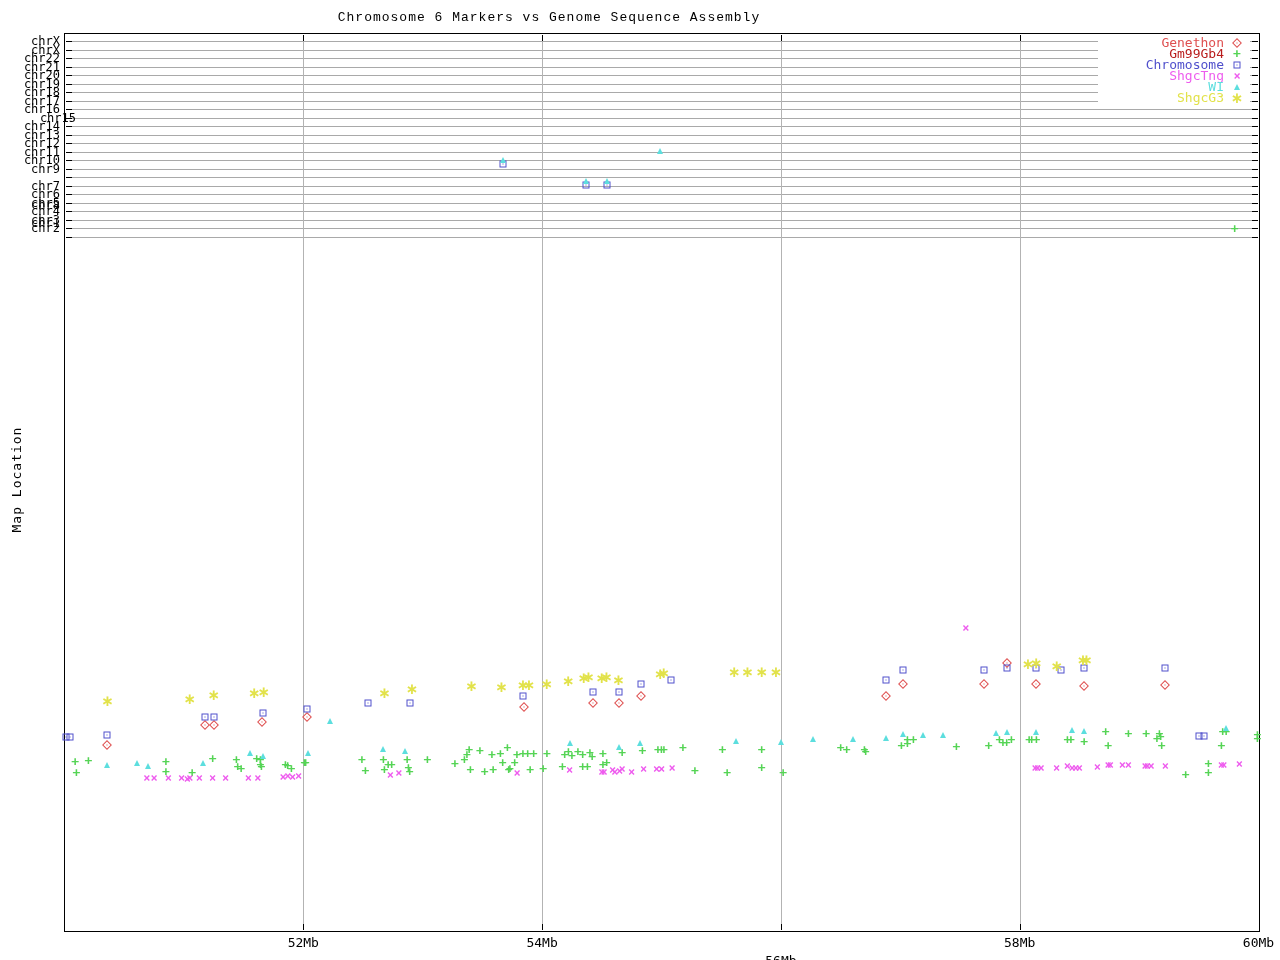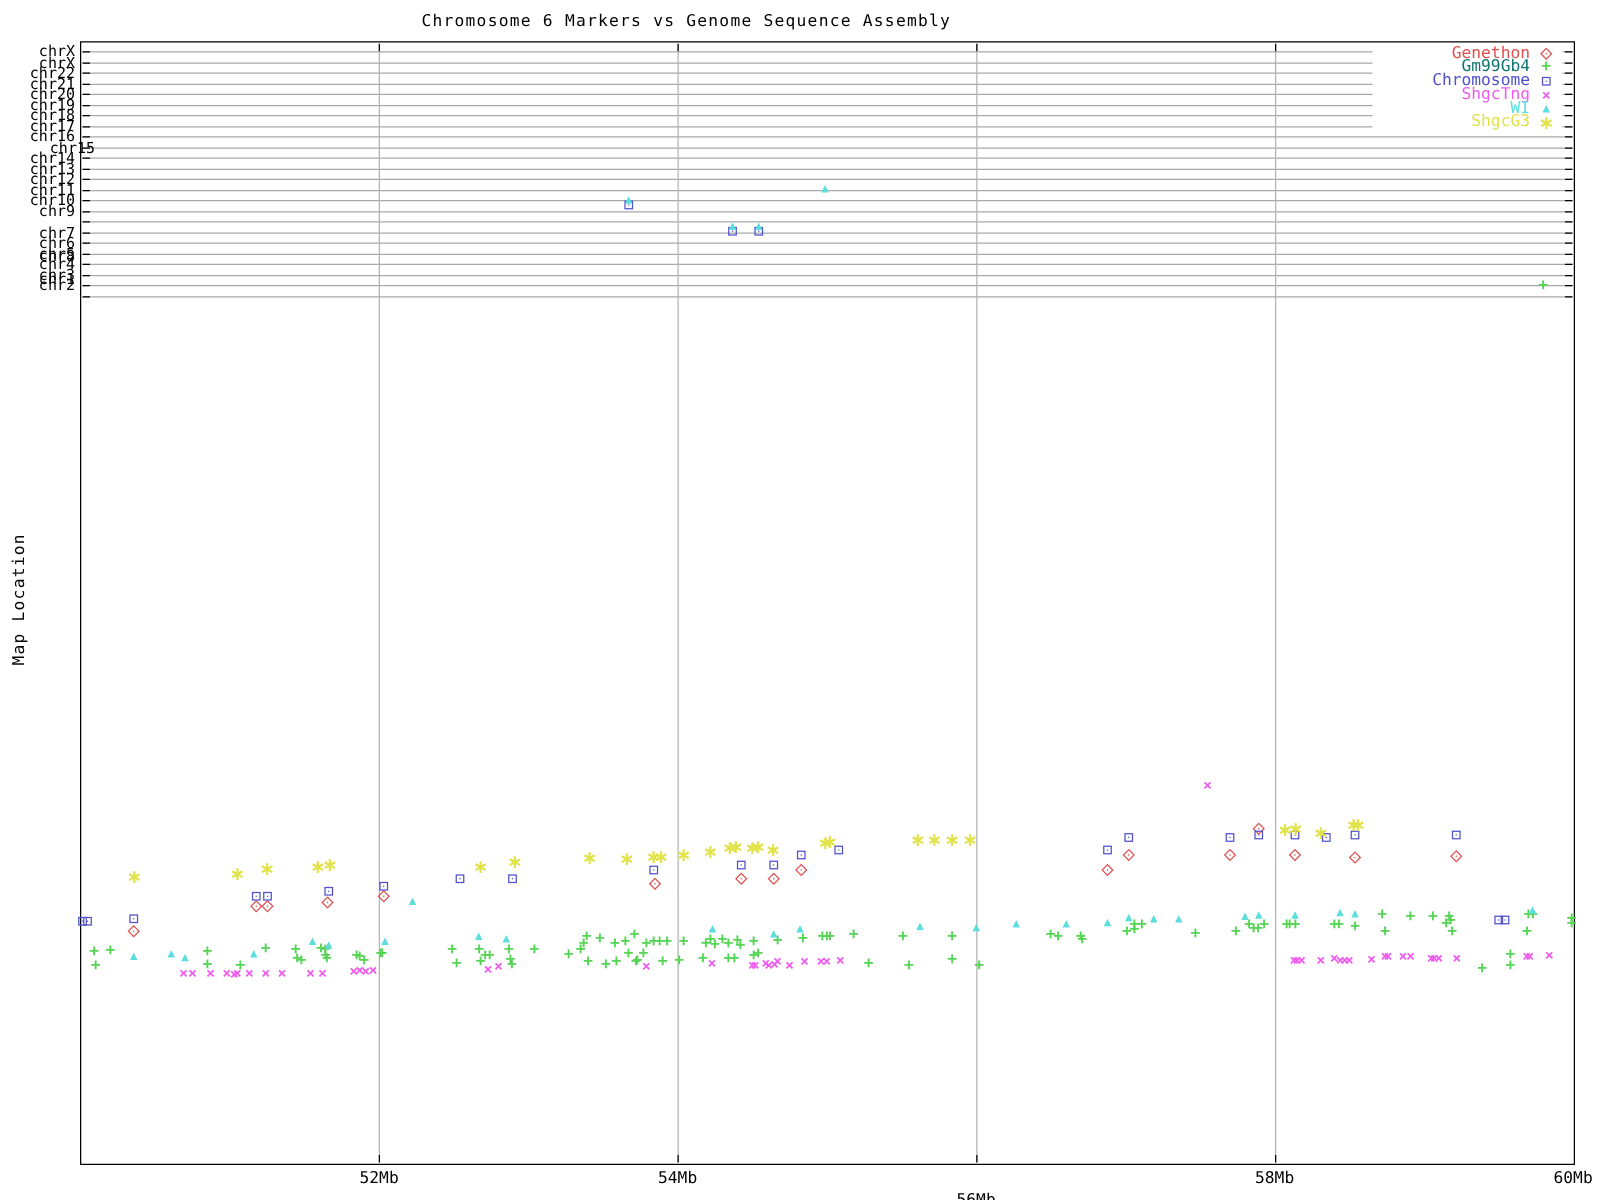--- a/index.html
+++ b/index.html
@@ -1,19 +1,19 @@
 <!DOCTYPE html>
 <html><head>
 <meta charset="utf-8">
 <style>
   html,body{margin:0;padding:0;background:#fff;}
   #canvas{position:relative;width:1280px;height:960px;background:#fff;overflow:hidden;
           font-family:"DejaVu Sans Mono",monospace;color:#000;}
   .title{position:absolute;left:0;top:10px;width:1098px;text-align:center;
-         font-size:13px;letter-spacing:1px;}
+         font-size:13px;letter-spacing:1px;font-family:Liberation Mono, monospace;}
   .xlabel{position:absolute;left:0;top:946px;width:1280px;text-align:center;font-size:13px;letter-spacing:1px;}
   .ylabel{position:absolute;left:-44px;top:472px;width:120px;text-align:center;font-size:13px;letter-spacing:1px;
           transform:rotate(-90deg);transform-origin:center;}
   .plotborder{position:absolute;left:64px;top:33px;width:1194px;height:897px;border:1px solid #000;}
   .hgrid{position:absolute;height:1px;background:#a9a9a9;}
   .vgrid{position:absolute;width:1px;background:#b3b3b3;}
   .tickh{position:absolute;height:1px;width:6px;background:#000;}
   .tickv{position:absolute;width:1px;height:6px;background:#000;}
   .chrlab{position:absolute;width:60px;text-align:right;font-size:12px;line-height:9px;}
   .xticklab{position:absolute;width:60px;text-align:center;font-size:13px;}
@@ -426,21 +426,21 @@
       <div class="mk star" style="left: 1086.56px; top: 660px; color: rgb(226, 226, 74);">∗</div>
     </div>
   <div id="legend">
       <div class="legrow">
         <div class="leglab" style="color: rgb(223, 80, 80);">Genethon</div>
         <div class="legmk" style="color: rgb(223, 80, 80);">
           <div class="mk diamond" style="left: 50%; top: 50%;"></div>
         </div>
       </div>
       <div class="legrow">
-        <div class="leglab" style="color: #0f766e;">Gm99Gb4</div>
+        <div class="leglab" style="color: #b91c1c;">Gm99Gb4</div>
         <div class="legmk" style="color: rgb(85, 212, 85);">
           <div class="mk plus" style="left: 50%; top: 50%;">+</div>
         </div>
       </div>
       <div class="legrow">
         <div class="leglab" style="color: rgb(80, 80, 204);">Chromosome</div>
         <div class="legmk" style="color: rgb(80, 80, 204);">
           <div class="mk square" style="left: 50%; top: 50%;"></div>
         </div>
       </div>

